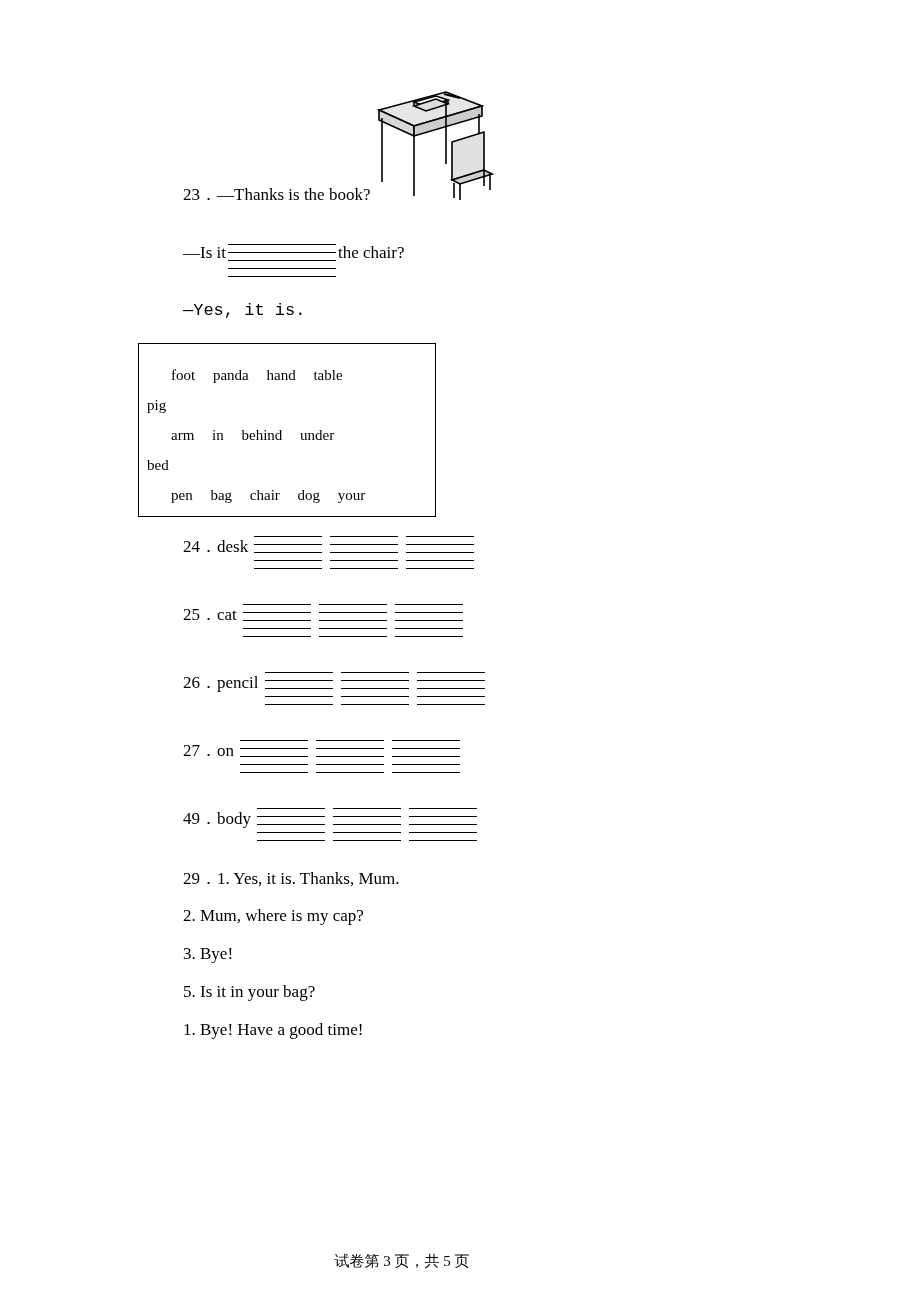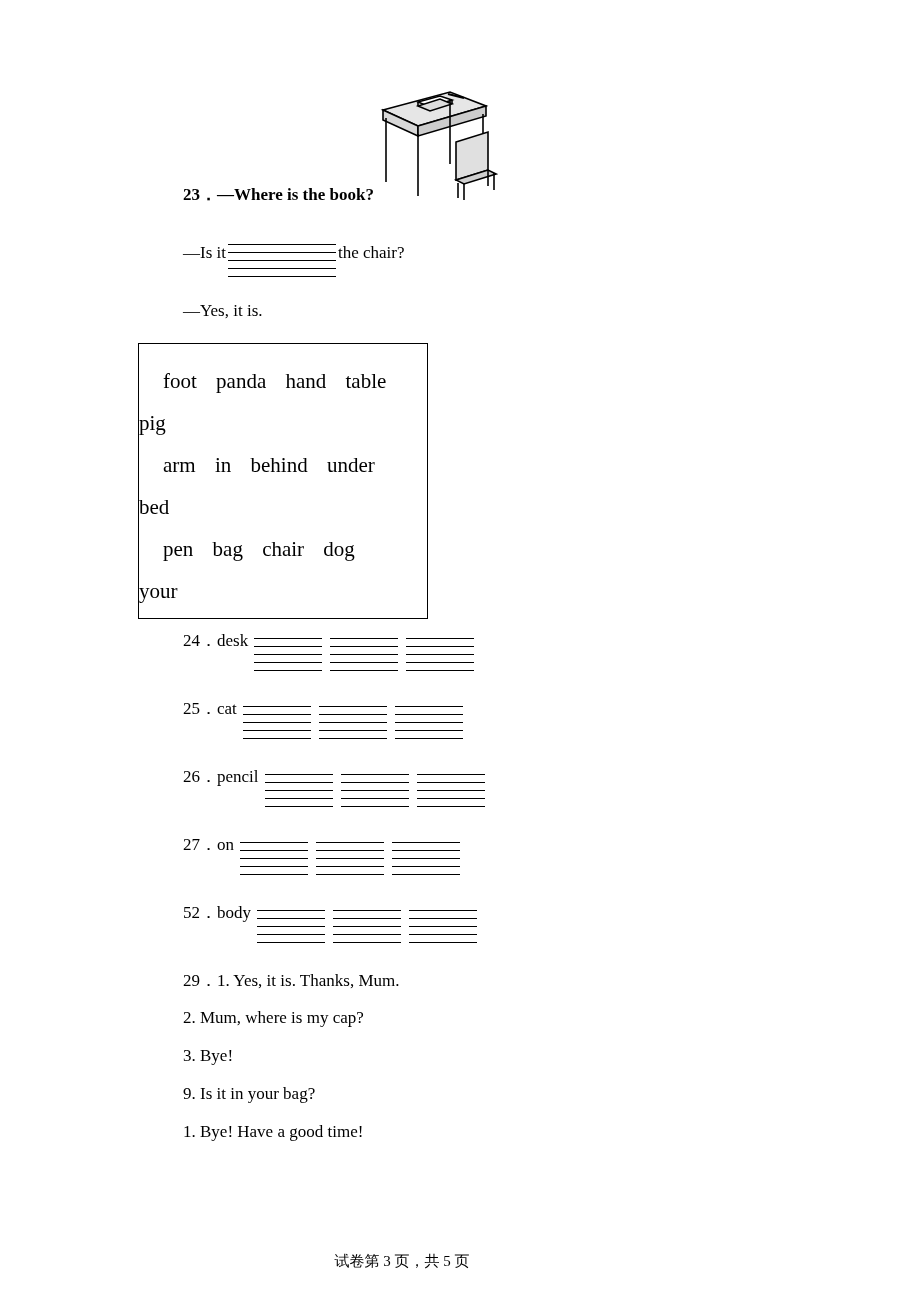--- a/index.html
+++ b/index.html
@@ -23,21 +23,20 @@
   }
   .content {
     margin-left: 183px;
     width: 560px;
   }
   .q23-line1 {
     display: flex;
     align-items: flex-end;
     margin-top: 10px;
     margin-bottom: 10px;
-    font-weight: bold;
   }
   .desk-svg {
     margin-left: 4px;
   }
   .blank-stack {
     display: inline-flex;
     flex-direction: column;
     align-items: center;
     vertical-align: middle;
     line-height: 0.55;
@@ -52,30 +51,30 @@
     height: 8px;
   }
   .blank-stack.multi5 { line-height: 0.50; }
   .blank-stack.multi5 .ln { height: 7px; }
   .row {
     display: flex;
     align-items: center;
     margin: 26px 0;
     flex-wrap: wrap;
   }
-  .row.tight { margin: 8px 0 20px 0; }
+  .row.tight { margin: 8px 0 20px 0; font-family: Liberation Mono, monospace; }
   .section-title {
     margin: 10px 0 8px 0;
   }
   .wordbox {
     border: 1.5px solid #000;
     width: 270px;
-    padding: 16px 18px 6px 0;
+    padding: 16px 18px 6px 8px;
     margin-left: -45px;
-    font-size: 21px;
+    font-size: 15px;
     line-height: 2.0;
     margin-bottom:10px;
   }
   .wordbox .l1 { text-indent: 24px; word-spacing: 14px; }
   .wordbox .l2 { text-indent: 0; }
   .tri-blanks {
     display: inline-flex;
     gap: 8px;
     vertical-align: middle;
     position: relative;
@@ -87,20 +86,21 @@
     line-height: 0.5;
   }
   .tri-blanks .col .ln {
     width: 68px;
     border-bottom: 1.3px solid #000;
     height: 7px;
   }
   .qrow {
     margin: 10px 0 28px 0;
     display: flex;
+    align-items: center;
   }
   .qrow .label { margin-right: 6px; white-space: nowrap; }
   .plain-line { margin: 10px 0 14px 0; }
   .footer {
     position: absolute;
     bottom: 30px;
     left: 0;
     width: 804px;
     text-align: center;
     font-size: 15px;
@@ -108,21 +108,21 @@
   .cjk { font-family: "SimSun","Songti SC",serif; }
 </style>
 </head>
 <body>
 
 <div class="page">
   <div class="content">
 
     <div class="q23-line1">
       <span>23．</span>
-      <span>—Where is the book?</span>
+      <span>—Thanks is the book?</span>
       <span class="desk-svg">
         <svg width="120" height="130" viewBox="0 0 120 130">
           <g stroke="#000" stroke-width="1.6" fill="#efefef">
 
             <polygon points="5,40 72,22 108,36 40,56" fill="#e6e6e6"></polygon>
 
             <polygon points="5,40 40,56 40,66 5,50" fill="#d8d8d8"></polygon>
             <polygon points="40,56 108,36 108,46 40,66" fill="#cccccc"></polygon>
 
             <line x1="8" y1="48" x2="8" y2="112"></line>
@@ -278,21 +278,21 @@
             <span class="ln"></span>
             <span class="ln"></span>
             <span class="ln"></span>
             <span class="ln"></span>
             <span class="ln"></span>
           </span>
       </span>
     </div>
 
     <div class="qrow">
-      <span class="label">52．body</span>
+      <span class="label">49．body</span>
       <span class="tri-blanks">
         <span class="col">
             <span class="ln"></span>
             <span class="ln"></span>
             <span class="ln"></span>
             <span class="ln"></span>
             <span class="ln"></span>
           </span>
         <span class="col">
             <span class="ln"></span>
@@ -308,19 +308,19 @@
             <span class="ln"></span>
             <span class="ln"></span>
           </span>
       </span>
     </div>
 
 
     <div class="plain-line">29．1. Yes, it is. Thanks, Mum.</div>
     <div class="plain-line">2. Mum, where is my cap?</div>
     <div class="plain-line">3. Bye!</div>
-    <div class="plain-line">9. Is it in your bag?</div>
+    <div class="plain-line">5. Is it in your bag?</div>
     <div class="plain-line">1. Bye! Have a good time!</div>
 
   </div>
 
   <div class="footer cjk">试卷第 3 页，共 5 页</div>
 </div>
 
 </body></html>

